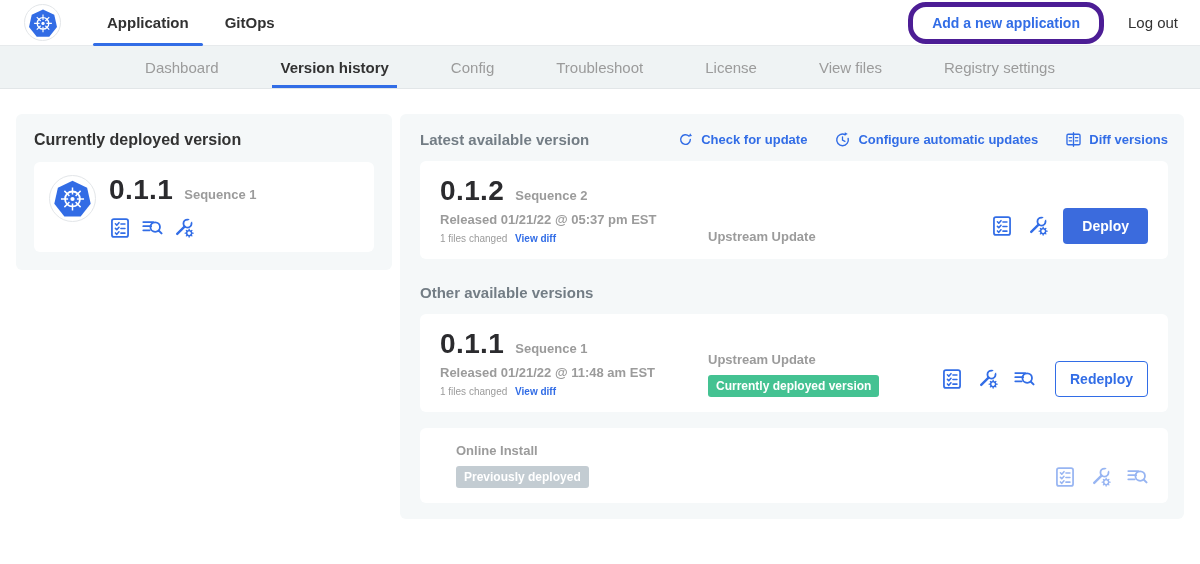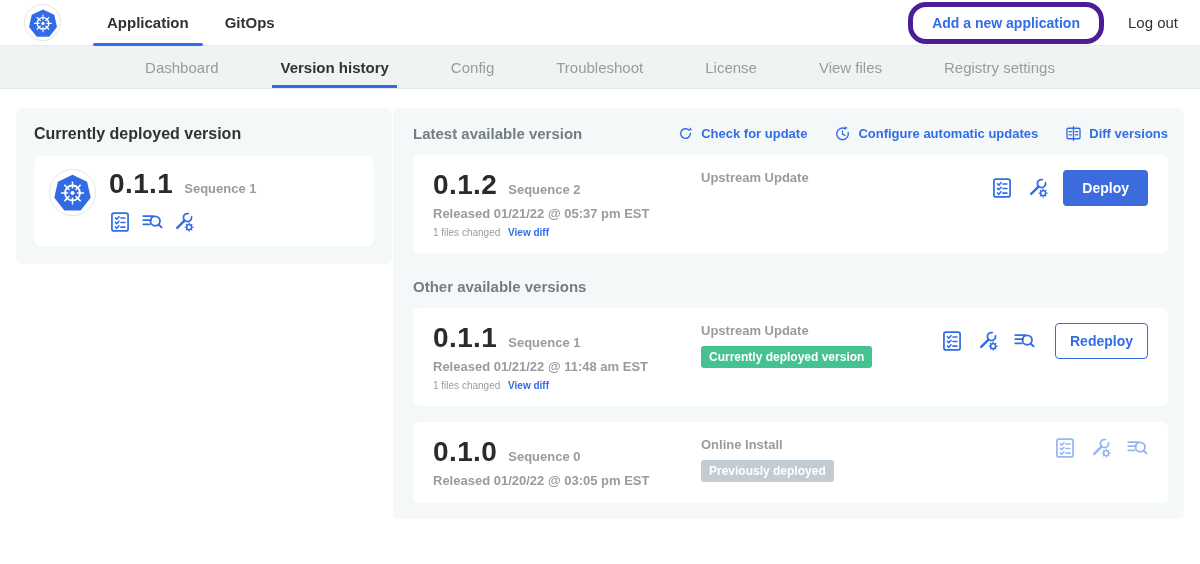--- a/index.html
+++ b/index.html
@@ -20,21 +20,21 @@
   .add-app-btn{border:5px solid #4c1d95;background:#fff;color:var(--accent);font-weight:700;font-size:14px;padding:8px 19px;border-radius:18px;font-family:inherit;cursor:pointer;white-space:nowrap}
   .logout{font-size:15px;color:var(--textdark);cursor:pointer}
 
   
   .subnav{height:43px;background:var(--subnavbg);border-bottom:1px solid #e2e6e8;display:flex;justify-content:center;gap:58px}
   .subnav-tab{display:flex;align-items:center;font-size:15px;color:var(--textgray);cursor:pointer;position:relative;padding:12px 2px}
   .subnav-tab.active{color:var(--textdark);font-weight:700}
   .subnav-tab.active::after{content:"";position:absolute;left:-6px;right:-6px;bottom:0;height:3px;background:var(--accent)}
 
   
-  main{display:flex;gap:1px;padding:19px 16px 0}
+  main{display:flex;gap:8px;padding:25px 16px 0}
 
   .deployed-card{width:376px;background:var(--cardbg);border-radius:6px;padding:17px 18px 18px;align-self:flex-start}
   .deployed-card h2{font-size:16px;font-weight:700;color:var(--textdark)}
   .inner-card{background:#fff;border-radius:6px;margin-top:13px;padding:13px 15px;display:flex;gap:13px}
   .big-logo{width:47px;height:47px;border-radius:50%;border:1px solid #e3e6e9;background:#fff;display:flex;align-items:center;justify-content:center;flex:0 0 auto}
   .version-line{display:flex;align-items:baseline;gap:11px}
   .version-big{font-size:28px;font-weight:700;color:#2b2b2e;line-height:30px;letter-spacing:.4px}
   .seq{font-size:13px;color:var(--textgray);font-weight:600}
   .meta{font-size:13px;color:#a6a6a6;font-weight:600;margin-top:6px}
   .icon-row{display:flex;gap:10px;margin-top:12px}
@@ -42,21 +42,21 @@
   .icon-btn svg{width:100%;height:100%}
   .faded{opacity:.5}
 
   .versions-panel{flex:1;background:var(--cardbg);border-radius:6px;padding:15px 16px 16px 20px}
   .panel-head{display:flex;align-items:center;margin:2px 0 13px}
   .panel-title{font-size:15px;font-weight:600;color:var(--paneltitle)}
   .actions{margin-left:auto;display:flex;gap:27px;}
   .action-link{display:flex;align-items:center;gap:7px;color:var(--accent);font-size:13px;font-weight:700;cursor:pointer;text-decoration:none}
   .action-link svg{width:17px;height:17px}
 
-  .version-row{background:#fff;border-radius:6px;padding:15px 20px;display:flex;align-items:flex-start;margin-bottom:16px}
+  .version-row{background:#fff;border-radius:6px;padding:15px 20px;display:flex;align-items:flex-end;margin-bottom:16px}
   .version-row:last-child{margin-bottom:0}
   .row-left{width:252px}
   .row-released{font-size:13px;color:var(--textgray);font-weight:600;margin-top:6px}
   .row-files{font-size:10px;color:var(--textgray);margin-top:6px}
   .view-diff{color:var(--accent);font-weight:700;margin-left:5px;cursor:pointer;text-decoration:none}
   .row-mid{flex:1;display:flex;flex-direction:column;gap:8px;align-items:flex-start;padding-left:16px}
   .row-source{font-size:13px;font-weight:700;color:var(--textgray)}
   .badge{font-size:12px;font-weight:700;color:#fff;padding:4px 8px;border-radius:3px;line-height:14px}
   .badge.green{background:var(--green)}
   .badge.gray{background:var(--graybadge)}
@@ -262,27 +262,20 @@
         <span class="icon-btn">
             <svg viewBox="0 0 24 24">
               <use href="#i-logs"></use>
             </svg>
           </span>
         <button class="btn-outline">Redeploy</button>
       </div>
     </div>
 
     <div class="version-row">
-      <div class="row-left">
-        <div class="version-line">
-          <span class="version-big">0.1.0</span>
-          <span class="seq">Sequence 0</span>
-        </div>
-        <div class="row-released">Released 01/20/22 @ 03:05 pm EST</div>
-      </div>
       <div class="row-mid">
         <div class="row-source">Online Install</div>
         <span class="badge gray">Previously deployed</span>
       </div>
       <div class="row-right">
         <span class="icon-btn faded">
             <svg viewBox="0 0 24 24">
               <use href="#i-checklist"></use>
             </svg>
           </span>

